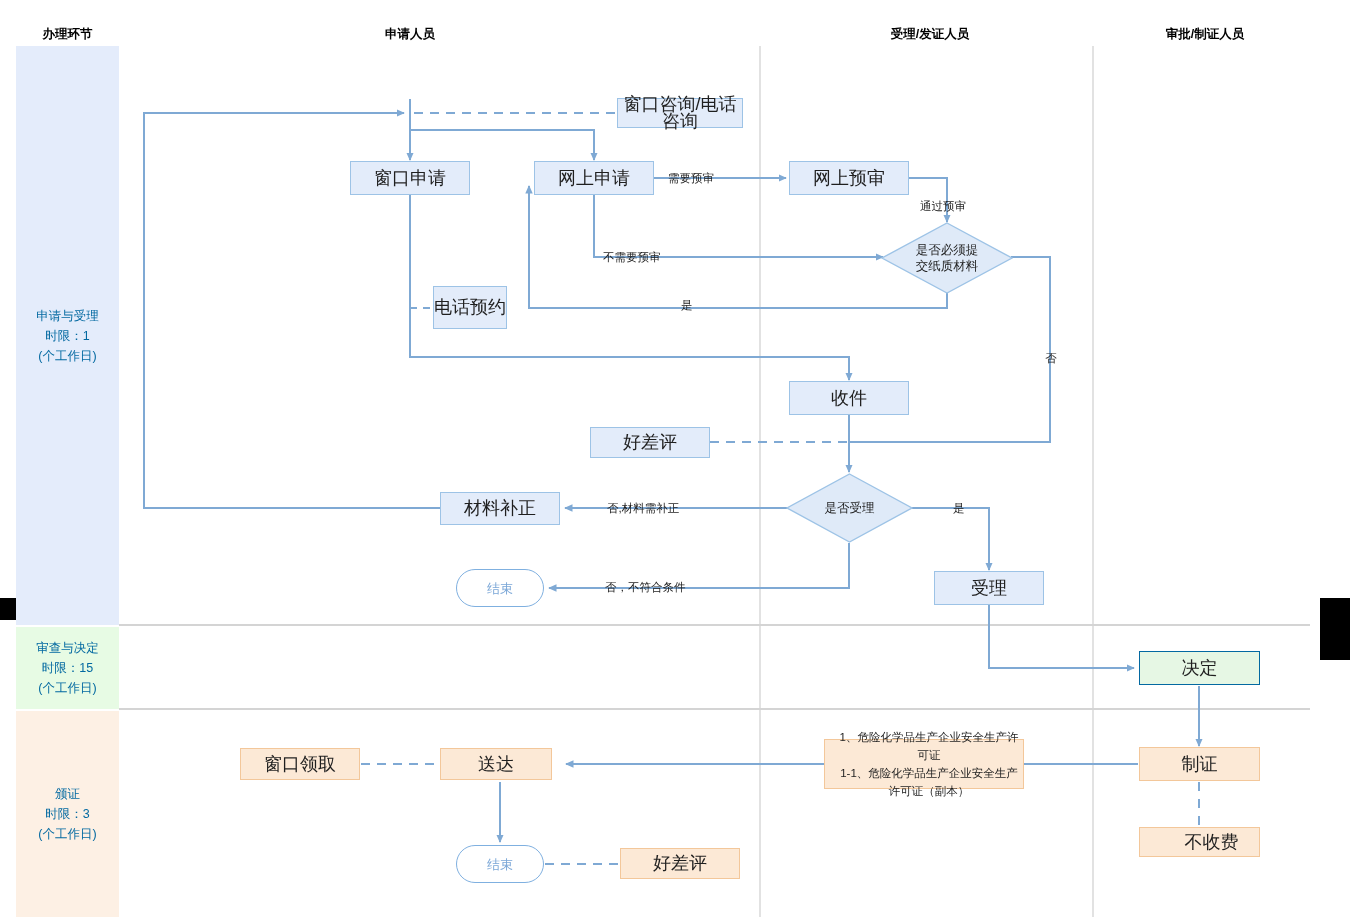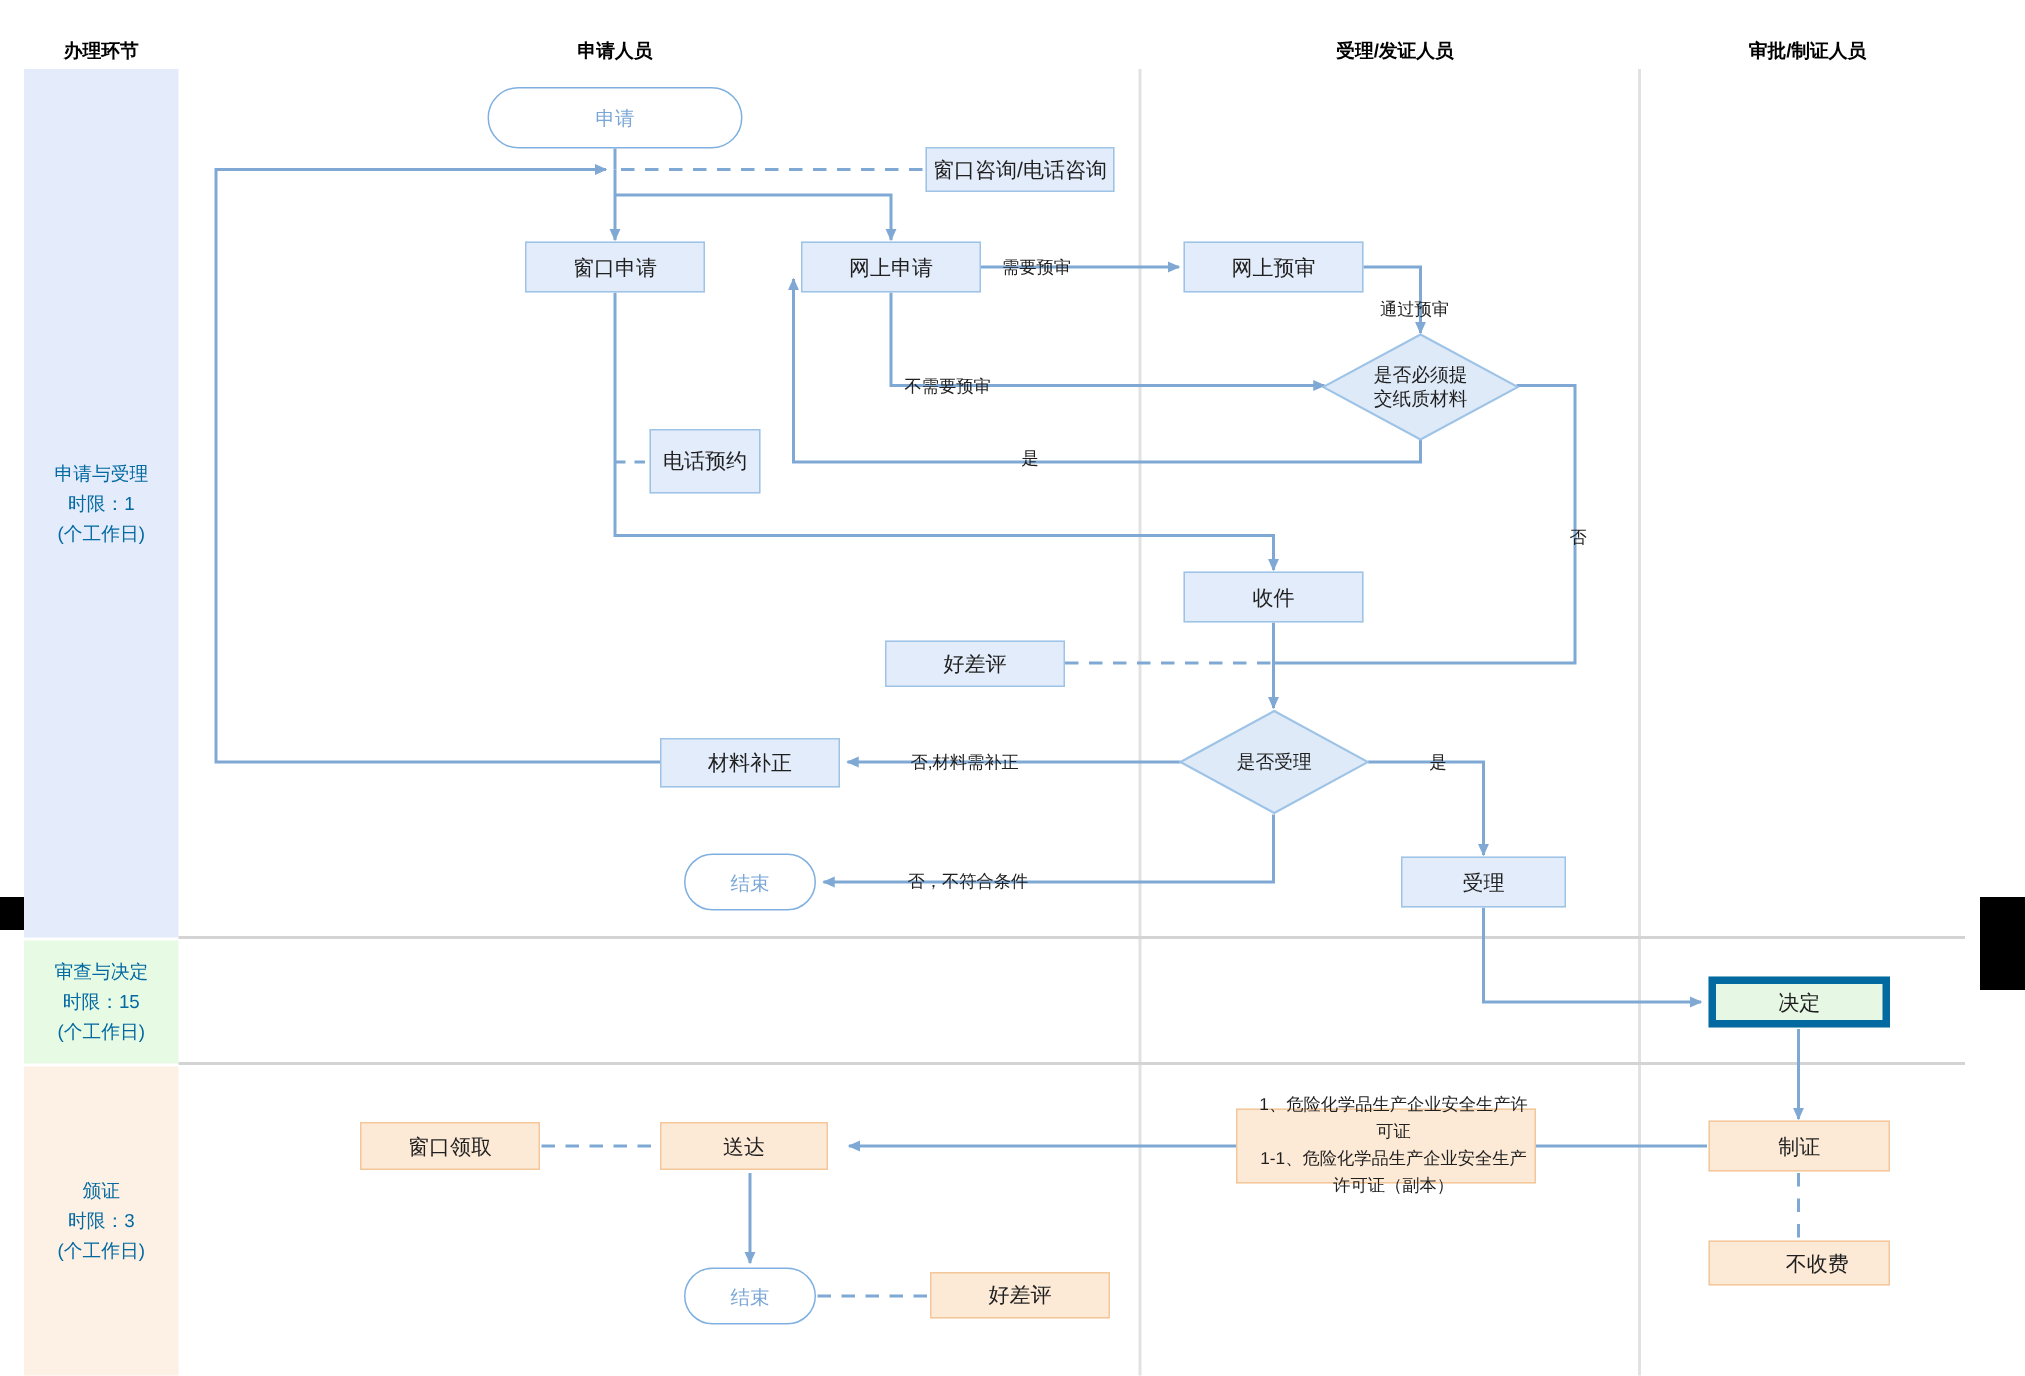--- a/index.html
+++ b/index.html
@@ -26,23 +26,23 @@
   .collabel{position:absolute;top:26px;font-size:12.5px;font-weight:bold;
     text-align:center;color:#000;}
 
   
   .hrule{position:absolute;height:2px;background:#d4d4d4;}
   .vrule{position:absolute;width:2px;background:#e2e2e2;}
 
   
   .node{position:absolute;box-sizing:border-box;display:flex;
     align-items:center;justify-content:center;text-align:center;
-    font-size:14px;line-height:17px;}
+    font-size:18px;line-height:17px;}
   .n-blue{background:#e3ecfa;border:1px solid #9dc3e6;color:#1f1f1f;}
-  .n-green{background:#e6f7e4;border:5px solid #0369a1;color:#1f1f1f;}
+  .n-green{background:#e6f7e4;border:1px solid #0369a1;color:#1f1f1f;}
   .n-orange{background:#fce9d6;border:1px solid #f3c79a;color:#1f1f1f;}
   .n-term{background:#ffffff;border:1.6px solid #7fb0e0;border-radius:22px;
     color:#7ba7d7;font-size:13px;}
   .n-left{justify-content:flex-start;padding-left:10px;text-align:center;}
 
   
   .diamond{position:absolute;}
   .diamond svg{position:absolute;left:0;top:0;}
   .diamond .dtext{position:absolute;inset:0;display:flex;align-items:center;
     justify-content:center;text-align:center;font-size:12.5px;line-height:16px;color:#1f1f1f;}
@@ -141,21 +141,20 @@
       <path d="M361,764 L437,764" stroke-dasharray="9 7"></path>
 
       <path d="M500,782 L500,842" marker-end="url(#ah)"></path>
 
       <path d="M545,864 L618,864" stroke-dasharray="9 7"></path>
 
       <path d="M410,308 L433,308" stroke-dasharray="7 6"></path>
     </g>
   </svg>
 
-  <div class="node n-term" style="left:325px;top:58px;width:170px;height:41px;">申请</div>
 
   <div class="node n-blue" style="left:617px;top:98px;width:126px;height:30px;">窗口咨询/电话咨询</div>
 
   <div class="node n-blue" style="left:350px;top:161px;width:120px;height:34px;">窗口申请</div>
 
   <div class="node n-blue" style="left:534px;top:161px;width:120px;height:34px;">网上申请</div>
 
   <div class="node n-blue" style="left:789px;top:161px;width:120px;height:34px;">网上预审</div>
 
   <div class="diamond" style="left:881px;top:222px;width:132px;height:72px;">

